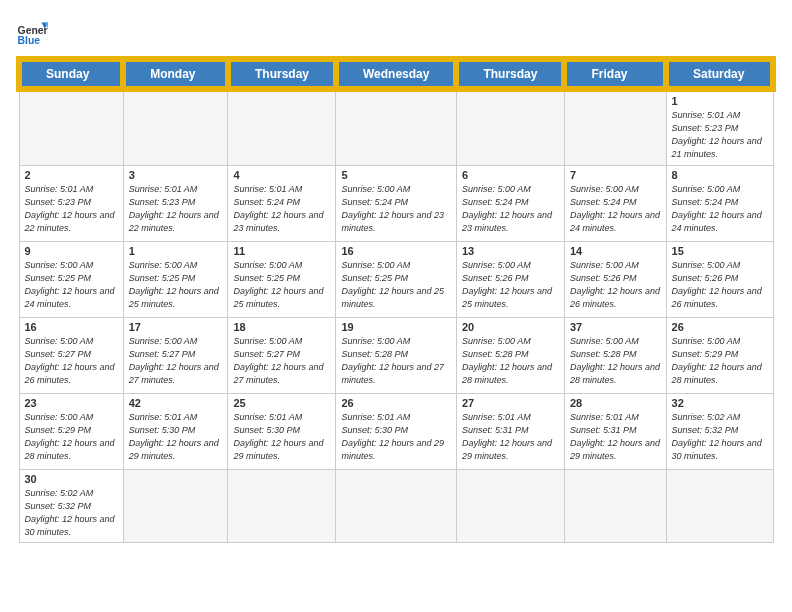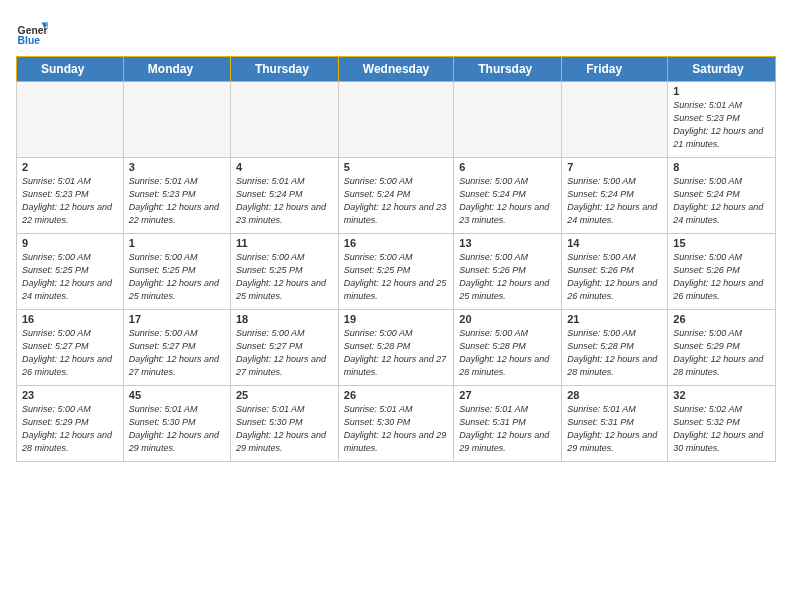--- a/index.html
+++ b/index.html
@@ -49,21 +49,21 @@
       border-collapse: collapse;
       border: 1px solid #ccc;
     }
     .calendar th {
       background: #3d7ebf;
       color: #fff;
       font-size: 12px;
       font-weight: bold;
       text-align: left;
       padding: 5px 24px;
-      border: 1px solid #eab308;
+      border: 6px solid #eab308;
     }
     .calendar td {
       vertical-align: top;
       border: 1px solid #ccc;
       padding: 3px 5px;
       width: calc(100% / 7);
       height: 76px;
       background: #fff;
       font-size: 9.5px;
       color: #333;
@@ -166,36 +166,46 @@
           <td><span class="day-number">16</span>
 <span class="day-info">Sunrise: 5:00 AM<br>Sunset: 5:27 PM<br>Daylight: 12 hours and 26 minutes.</span></td>
           <td><span class="day-number">17</span>
 <span class="day-info">Sunrise: 5:00 AM<br>Sunset: 5:27 PM<br>Daylight: 12 hours and 27 minutes.</span></td>
           <td><span class="day-number">18</span>
 <span class="day-info">Sunrise: 5:00 AM<br>Sunset: 5:27 PM<br>Daylight: 12 hours and 27 minutes.</span></td>
           <td><span class="day-number">19</span>
 <span class="day-info">Sunrise: 5:00 AM<br>Sunset: 5:28 PM<br>Daylight: 12 hours and 27 minutes.</span></td>
           <td><span class="day-number">20</span>
 <span class="day-info">Sunrise: 5:00 AM<br>Sunset: 5:28 PM<br>Daylight: 12 hours and 28 minutes.</span></td>
-          <td><span class="day-number">21</span>
+          <td><span class="day-number">37</span>
 <span class="day-info">Sunrise: 5:00 AM<br>Sunset: 5:28 PM<br>Daylight: 12 hours and 28 minutes.</span></td>
           <td><span class="day-number">26</span>
 <span class="day-info">Sunrise: 5:00 AM<br>Sunset: 5:29 PM<br>Daylight: 12 hours and 28 minutes.</span></td>
         </tr>
         <tr>
           <td><span class="day-number">23</span>
 <span class="day-info">Sunrise: 5:00 AM<br>Sunset: 5:29 PM<br>Daylight: 12 hours and 28 minutes.</span></td>
-          <td><span class="day-number">45</span>
+          <td><span class="day-number">42</span>
 <span class="day-info">Sunrise: 5:01 AM<br>Sunset: 5:30 PM<br>Daylight: 12 hours and 29 minutes.</span></td>
           <td><span class="day-number">25</span>
 <span class="day-info">Sunrise: 5:01 AM<br>Sunset: 5:30 PM<br>Daylight: 12 hours and 29 minutes.</span></td>
           <td><span class="day-number">26</span>
 <span class="day-info">Sunrise: 5:01 AM<br>Sunset: 5:30 PM<br>Daylight: 12 hours and 29 minutes.</span></td>
           <td><span class="day-number">27</span>
 <span class="day-info">Sunrise: 5:01 AM<br>Sunset: 5:31 PM<br>Daylight: 12 hours and 29 minutes.</span></td>
           <td><span class="day-number">28</span>
 <span class="day-info">Sunrise: 5:01 AM<br>Sunset: 5:31 PM<br>Daylight: 12 hours and 29 minutes.</span></td>
           <td><span class="day-number">32</span>
 <span class="day-info">Sunrise: 5:02 AM<br>Sunset: 5:32 PM<br>Daylight: 12 hours and 30 minutes.</span></td>
         </tr>
+        <tr>
+          <td class="last-row"><span class="day-number">30</span>
+<span class="day-info">Sunrise: 5:02 AM<br>Sunset: 5:32 PM<br>Daylight: 12 hours and 30 minutes.</span></td>
+          <td class="last-row empty"></td>
+          <td class="last-row empty"></td>
+          <td class="last-row empty"></td>
+          <td class="last-row empty"></td>
+          <td class="last-row empty"></td>
+          <td class="last-row empty"></td>
+        </tr>
       </tbody>
   </table>
 </div>
 
 </body></html>

